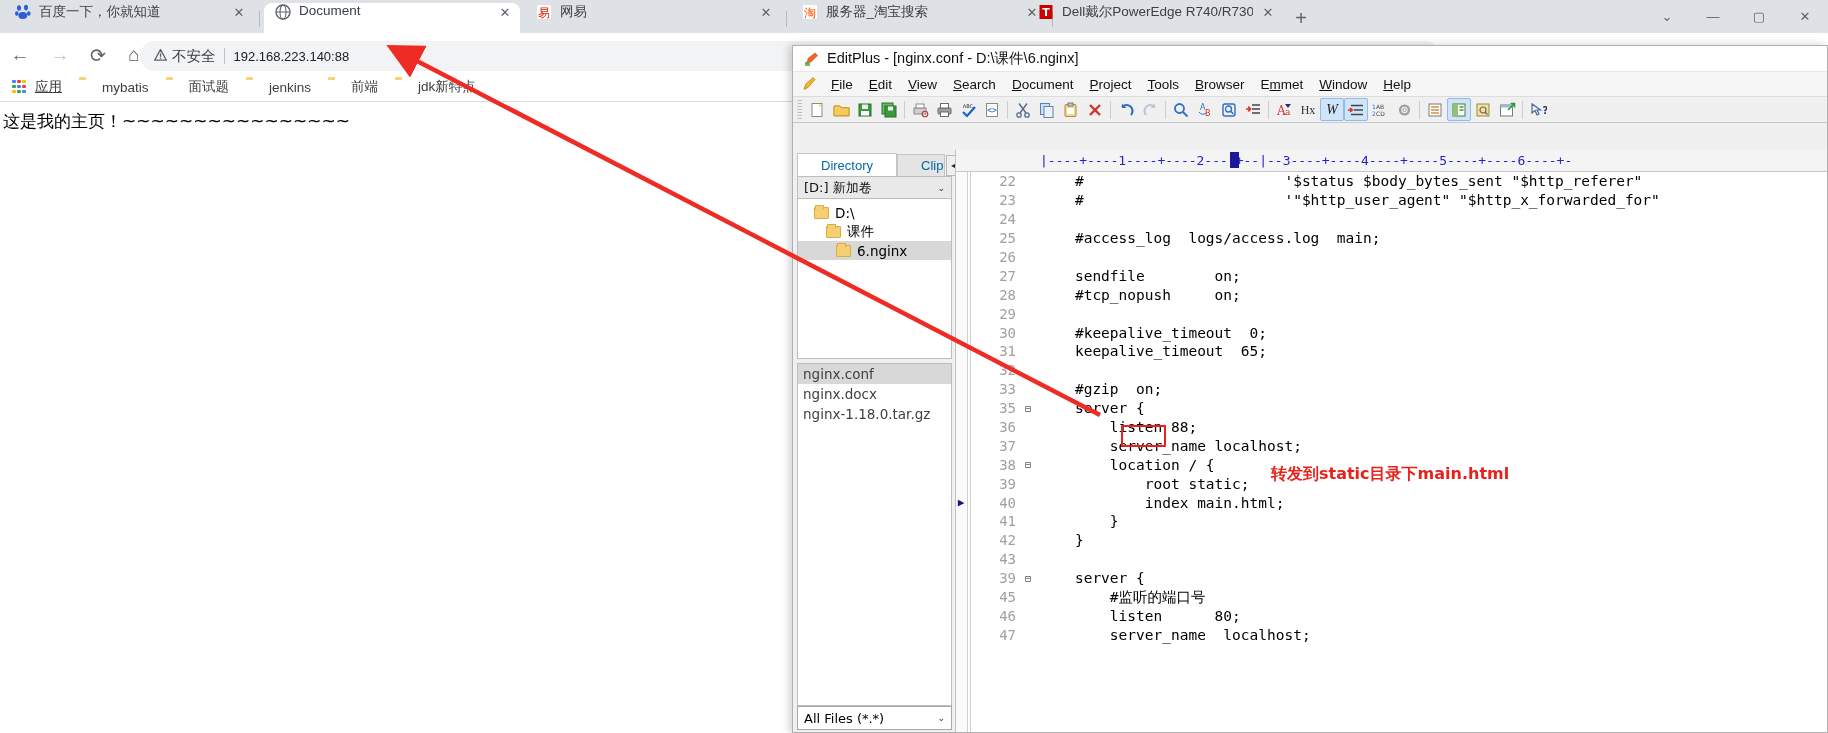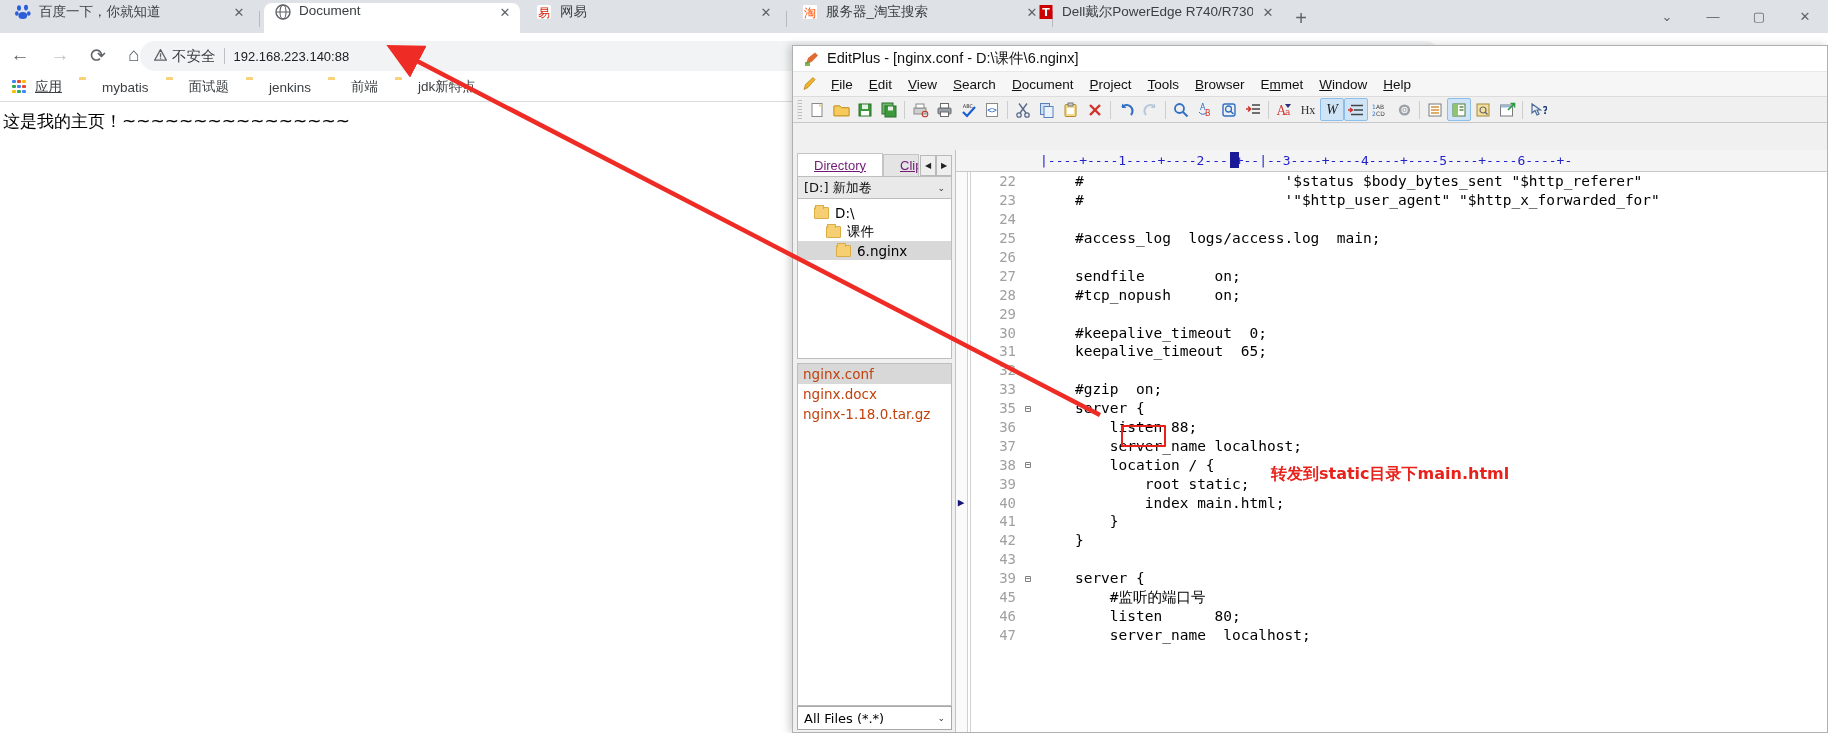--- a/index.html
+++ b/index.html
@@ -114,22 +114,22 @@
             font-size:13px; line-height:1; }
   .tb-btn.act { background:#cfe4f7; border:1px solid #8dbdea; border-radius:2px; }
   .tb-sep { width:1px; height:18px; background:#cdcdcd; margin:0 3px; }
 
   
   .ep-body { position:absolute; left:0; top:104px; right:0; bottom:0; display:flex; }
 
   .ep-left { width:162px; background:#f0f0f0; display:flex; flex-direction:column; padding:2px 3px 2px 4px; }
 
   .dirtabs { height:24px; display:flex; align-items:flex-end; }
-  .dirtab { height:22px; padding:0 16px; display:flex; align-items:center; font-size:13px; color:#701a75;
-            background:#e4e4e4; border:1px solid #c4c4c4; border-bottom:none; white-space:nowrap;text-decoration:underline; }
+  .dirtab { height:22px; padding:0 23px; display:flex; align-items:center; font-size:13px; color:#0369a1;
+            background:#e4e4e4; border:1px solid #c4c4c4; border-bottom:none; white-space:nowrap; }
   .dirtab.sel { background:#fff; height:23px; }
   .dirtab.clipped { overflow:hidden; max-width:50px; }
   .dirspin { display:flex; margin-left:1px; }
   .dirspin div { width:16px; height:21px; background:#efefef; border:1px solid #b9b9b9;
                  display:flex; align-items:center; justify-content:center; font-size:8px; color:#222; }
 
   .drivebar { height:23px; background:#e9e9e9; border:1px solid #bdbdbd; margin-top:0;
               display:flex; align-items:center; padding:0 3px 0 6px; }
   .drivebar-text { flex:1; font-size:13px; color:#111; white-space:nowrap;
                    font-family:"DejaVu Sans", sans-serif; }
@@ -139,21 +139,21 @@
   .tree-row { height:19px; display:flex; align-items:center; font-size:13.5px; color:#000;
               font-family:"DejaVu Sans", sans-serif; white-space:nowrap; }
   .tree-row.sel { background:#d8d8d8; }
   .tree-ico { width:15px; height:12px; margin-right:6px; flex:0 0 15px; position:relative;
               background:#f5cf72; border:1px solid #d9ae45; border-radius:1px; }
   .tree-ico::before { content:""; position:absolute; left:0px; top:-3px; width:7px; height:3px;
                       background:#f5cf72; border:1px solid #d9ae45; border-bottom:none; border-radius:1px 1px 0 0; }
 
   .filelist { flex:1 1 auto; background:#fff; border:1px solid #bdbdbd; margin-top:4px; overflow:hidden; }
   .file-row { height:20px; display:flex; align-items:center; padding-left:5px;
-              font-size:13.5px; color:#c2410c; font-family:"DejaVu Sans", sans-serif; white-space:nowrap; }
+              font-size:13.5px; color:#404040; font-family:"DejaVu Sans", sans-serif; white-space:nowrap; }
   .file-row.sel { background:#d8d8d8; }
 
   .filterbar { height:24px; background:#fff; border:1px solid #a8a8a8;
                display:flex; align-items:center; padding:0 3px 0 6px; }
   .filterbar-text { flex:1; font-size:13px; color:#000; font-family:"DejaVu Sans", sans-serif; }
   .filterbar-arrow { font-size:9px; color:#333; padding-right:3px; }
 
   
   .ep-editor { flex:1 1 auto; position:relative; background:#fff; border-left:1px solid #c2c2c2; overflow:hidden; }
   .ruler { height:22px; background:#f4f4f4; border-bottom:1px solid #c8c8c8; position:relative; overflow:hidden; }

